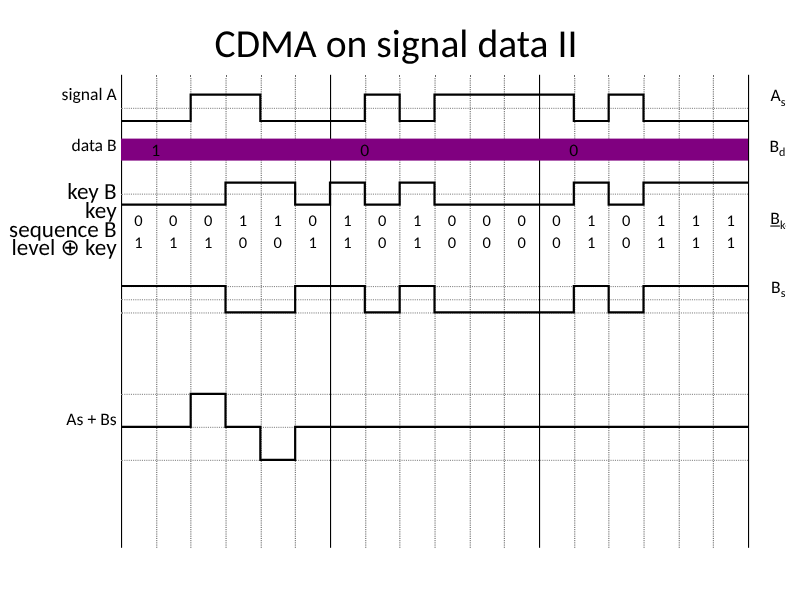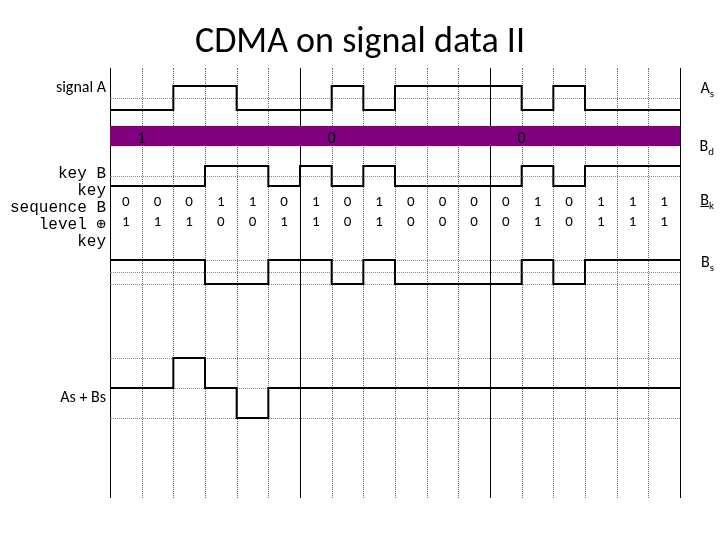--- a/index.html
+++ b/index.html
@@ -35,21 +35,21 @@
   }
   .grid.dotted { border-left: 1px dotted #666; }
   .row-label {
     position: absolute;
     width: 104px;
     left: -108px;
     text-align: right;
     font-size: 16px;
     line-height: 18px;
   }
-  .row-label.small { font-size: 16px; line-height: 17px; font-family: Liberation Mono, monospace; }
+  .row-label.small { font-size: 21px; line-height: 17px; }
   .right-label {
     position: absolute;
     font-size: 16px;
     right: -34px;
   }
   .right-label sub { font-size: 11px; }
   
   .track {
     position: absolute;
     left: 0;
@@ -123,21 +123,22 @@
     <div class="grid dotted" style="left: 475px;"></div>
     <div class="grid dotted" style="left: 506.667px;"></div>
     <div class="grid dotted" style="left: 538.333px;"></div>
     <div class="grid" style="left: 570px;"></div>
     <div class="row-label" style="top: 10px;">signal A</div>
     <div class="right-label" style="top: 10px;">A<sub>s</sub></div>
     <div class="baseline" style="top: 30px;"></div>
     <svg class="wave" width="570" height="60" style="left: 0px; top: 0px;">
       <polyline points="0,42 31.666666666666668,42 31.666666666666668,42 63.333333333333336,42 63.333333333333336,42 63.333333333333336,18 95,18 95,18 126.66666666666667,18 126.66666666666667,18 126.66666666666667,42 158.33333333333334,42 158.33333333333334,42 190,42 190,42 221.66666666666669,42 221.66666666666669,42 221.66666666666669,18 253.33333333333334,18 253.33333333333334,18 253.33333333333334,42 285,42 285,42 285,18 316.6666666666667,18 316.6666666666667,18 348.33333333333337,18 348.33333333333337,18 380,18 380,18 411.6666666666667,18 411.6666666666667,18 411.6666666666667,42 443.33333333333337,42 443.33333333333337,42 443.33333333333337,18 475,18 475,18 475,42 506.6666666666667,42 506.6666666666667,42 538.3333333333334,42 538.3333333333334,42 570,42"></polyline>
     </svg>
-    <div class="right-label" style="top: 68px;">B<sub>d</sub></div>
+    <div class="row-label" style="top: 56px;">data B</div>
+    <div class="right-label" style="top: 56px;">B<sub>d</sub></div>
     <div class="track" style="top: 58px; height: 20px;">
       <div class="band" style="left: 0px; width: 190px;"></div>
       <div class="band-lab" style="left: 22.6667px;">1</div>
       <div class="band" style="left: 190px; width: 190px;"></div>
       <div class="band-lab" style="left: 212.667px;">0</div>
       <div class="band" style="left: 380px; width: 190px;"></div>
       <div class="band-lab" style="left: 402.667px;">0</div>
     </div>
     <div class="row-label small" style="top: 98px;">key B<br>key<br>sequence B<br><span class="xor">level ⊕ key</span></div>
     <div class="right-label" style="top: 122px; text-decoration: underline;">B<sub>k</sub></div>
@@ -185,20 +186,20 @@
       <span style="left: 513.5px;">1</span>
       <span style="left: 545.167px;">1</span>
     </div>
     <div class="right-label" style="top: 184px;">B<sub>s</sub></div>
     <div class="baseline" style="top: 204px;"></div>
     <div class="baseline" style="top: 192px;"></div>
     <div class="baseline" style="top: 216px;"></div>
     <svg class="wave" width="570" height="60" style="left: 0px; top: 0px;">
       <polyline points="0,192 31.666666666666668,192 31.666666666666668,192 63.333333333333336,192 63.333333333333336,192 95,192 95,192 95,216 126.66666666666667,216 126.66666666666667,216 158.33333333333334,216 158.33333333333334,216 158.33333333333334,192 190,192 190,192 221.66666666666669,192 221.66666666666669,192 221.66666666666669,216 253.33333333333334,216 253.33333333333334,216 253.33333333333334,192 285,192 285,192 285,216 316.6666666666667,216 316.6666666666667,216 348.33333333333337,216 348.33333333333337,216 380,216 380,216 411.6666666666667,216 411.6666666666667,216 411.6666666666667,192 443.33333333333337,192 443.33333333333337,192 443.33333333333337,216 475,216 475,216 475,192 506.6666666666667,192 506.6666666666667,192 538.3333333333334,192 538.3333333333334,192 570,192"></polyline>
     </svg>
-    <div class="row-label" style="top: 320px;">As + Bs</div>
+    <div class="row-label" style="top: 305px;">As + Bs</div>
     <div class="baseline" style="top: 290px;"></div>
     <div class="baseline" style="top: 320px;"></div>
     <div class="baseline" style="top: 350px;"></div>
     <svg class="wave" width="570" height="100" style="left: 0px; top: 0px;">
       <polyline points="0,320 31.666666666666668,320 31.666666666666668,320 63.333333333333336,320 63.333333333333336,320 63.333333333333336,290 95,290 95,290 95,320 126.66666666666667,320 126.66666666666667,320 126.66666666666667,350 158.33333333333334,350 158.33333333333334,350 158.33333333333334,320 190,320 190,320 221.66666666666669,320 221.66666666666669,320 253.33333333333334,320 253.33333333333334,320 285,320 285,320 316.6666666666667,320 316.6666666666667,320 348.33333333333337,320 348.33333333333337,320 380,320 380,320 411.6666666666667,320 411.6666666666667,320 443.33333333333337,320 443.33333333333337,320 475,320 475,320 506.6666666666667,320 506.6666666666667,320 538.3333333333334,320 538.3333333333334,320 570,320"></polyline>
     </svg>
   </div>
 
 </body></html>

